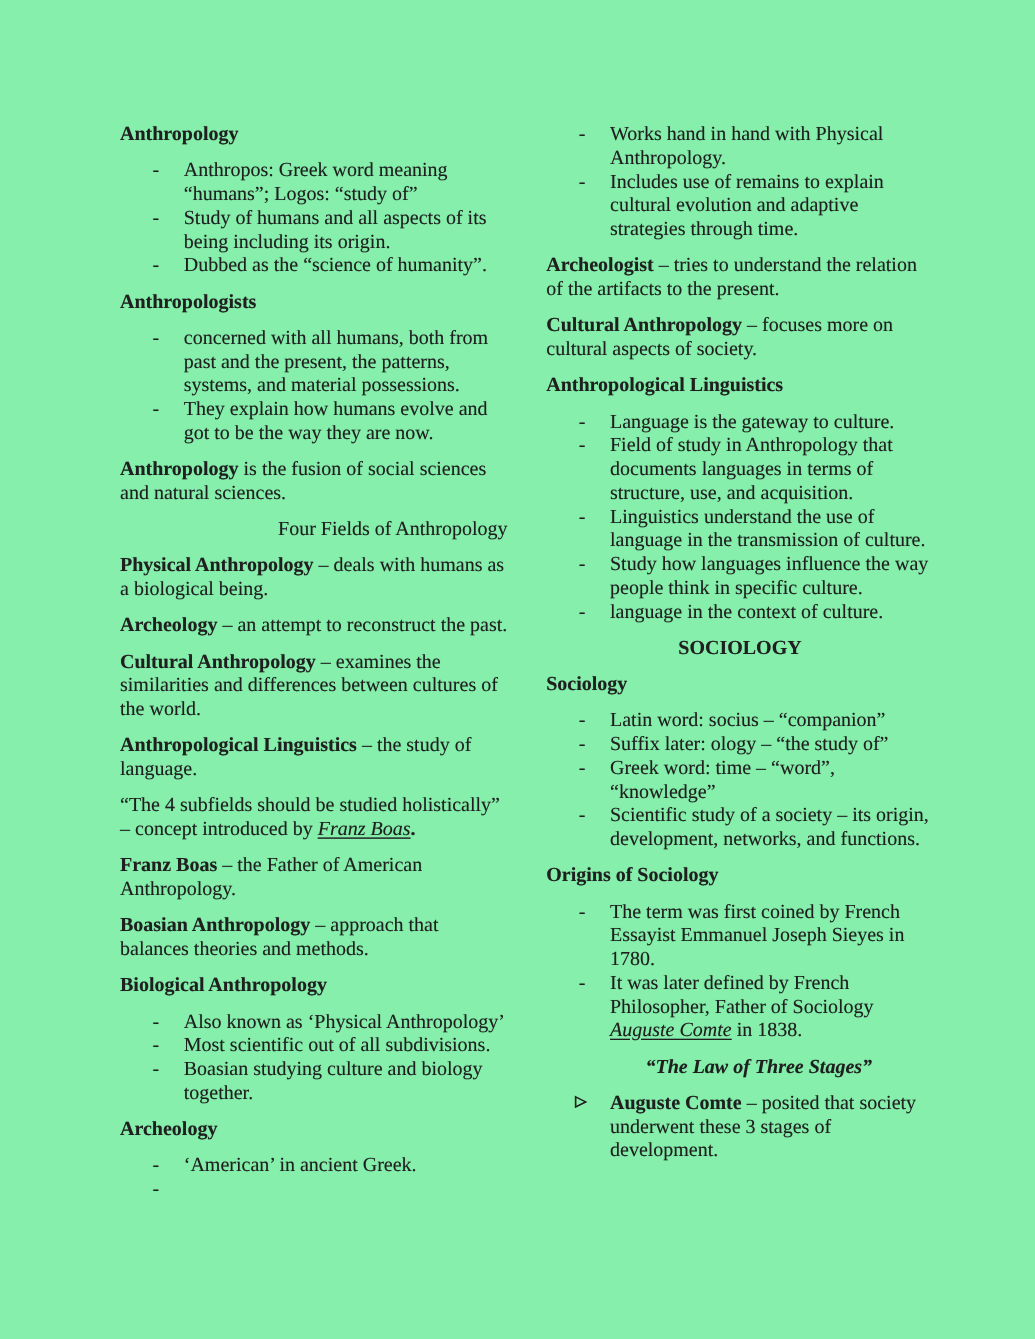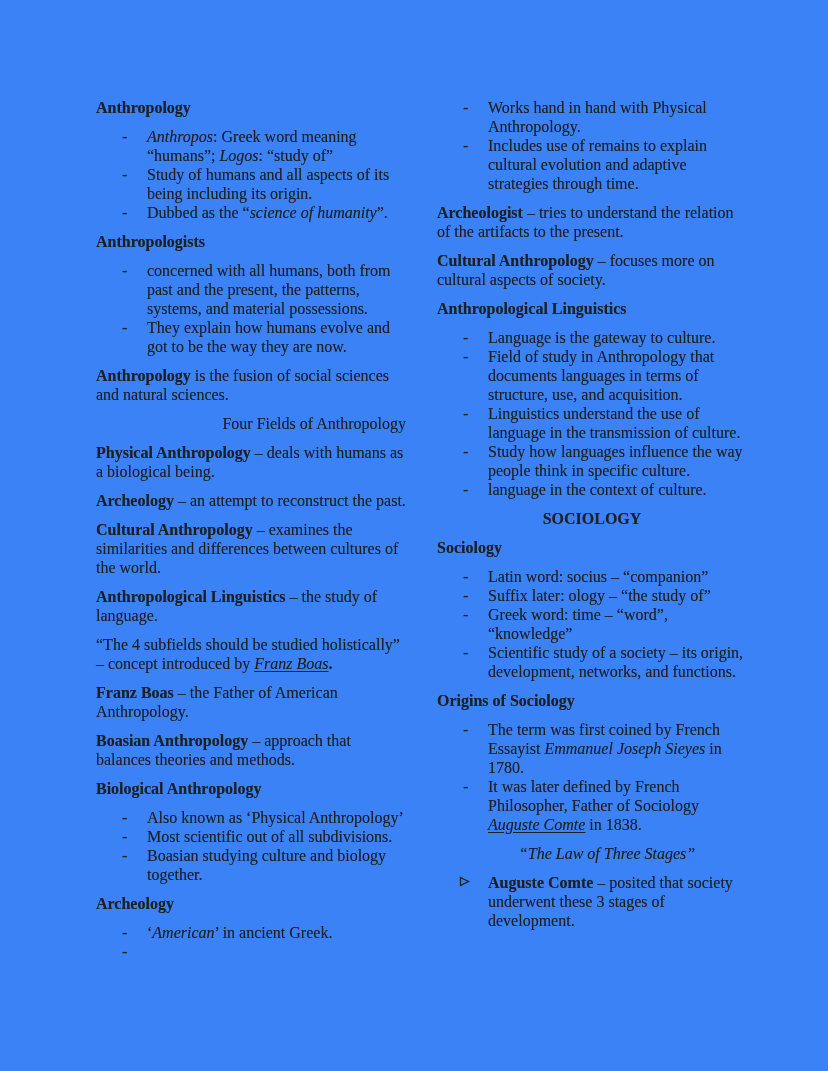--- a/index.html
+++ b/index.html
@@ -1,19 +1,19 @@
 <!DOCTYPE html>
 <html><head>
 <meta charset="utf-8">
 <style>
   html,body{margin:0;padding:0;background:#ffffff;}
   .page{
     position:relative;
     width:828px;height:1071px;
-    background:#3b82f6;
+    background:#86efac;
     overflow:hidden;
     font-family:"Liberation Serif", serif;
     font-size:16px;
     line-height:19px;
     color:#1f1f1f;
     text-shadow:0 0 0.6px rgba(0,0,0,0.35);
   }
   .columns{
     position:absolute;left:96px;top:98px;
     display:flex;gap:31px;
@@ -23,22 +23,22 @@
   .heading{font-weight:bold;}
   .centered{text-align:right;}
   .centered-heading{text-align:center;font-weight:bold;}
   .quote-center{text-align:center;font-weight:bold;font-style:italic;padding-left:30px;}
   .list{margin:0 0 10px 0;}
   .li{position:relative;padding-left:51px;}
   .li .marker{position:absolute;left:26px;top:0;}
   .li .marker.arrow{left:22px;top:3px;}
   .li .marker.arrow svg{display:block;}
   .s-b{font-weight:bold;}
-  .s-i{font-style:italic;}
-  .s-bi{font-weight:normal;font-style:italic;}
+  .s-i{}
+  .s-bi{font-weight:bold;font-style:italic;}
   .s-iu{font-style:italic;text-decoration:underline;text-underline-offset:2px;}
 </style>
 </head>
 <body>
 
 <div class="page">
   <div class="columns">
     <div class="col">
         <div class="block heading"><span class="s-b">Anthropology</span></div>
         <div class="list">

